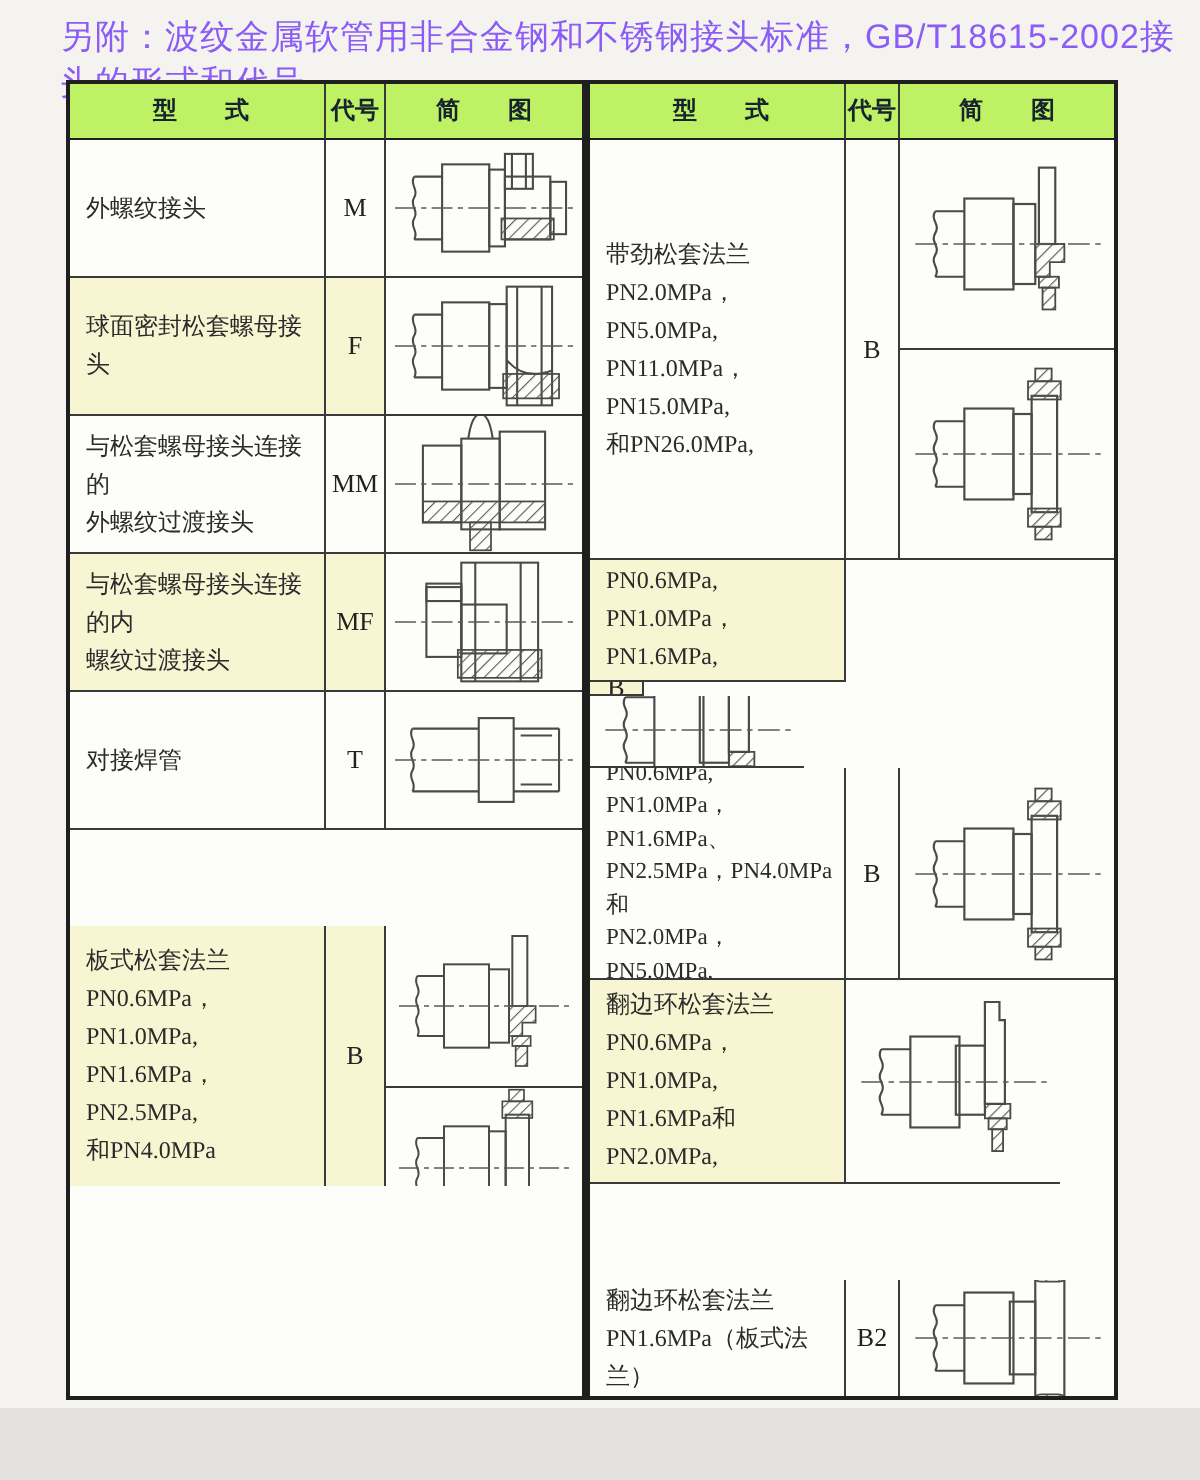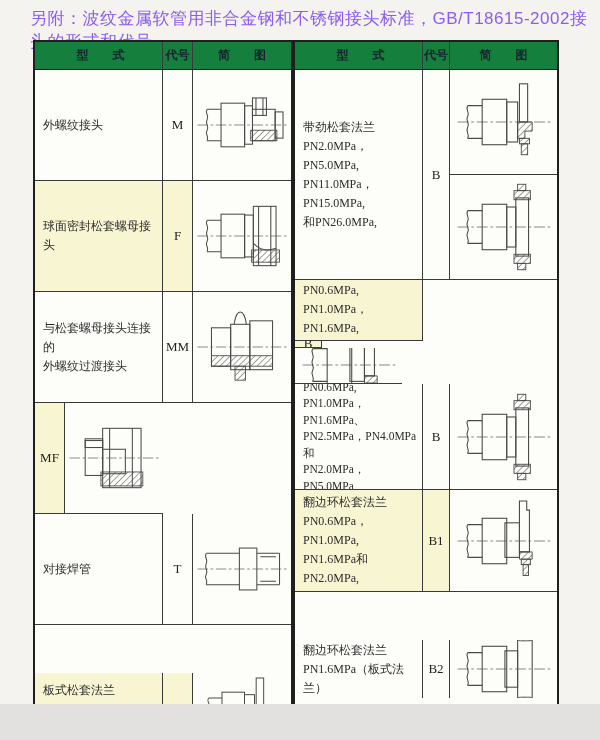--- a/index.html
+++ b/index.html
@@ -40,28 +40,28 @@
   .cell:last-child { border-right:none; }
   .trow:last-child .cell { border-bottom:none;margin-top:48px; }
 
   .left  .c-type { width:128px; }
   .left  .c-code { width:30px;  }
   .left  .c-diag { width:98px;  }
   .right .c-type { width:128px; }
   .right .c-code { width:27px;  }
   .right .c-diag { width:107px; }
 
-  .head { height:28px; background:#15803d; }
+  .head { height:28px; background:#bef264; }
   .head .cell {
     display:flex; align-items:center; justify-content:center;
     font-family:"Liberation Sans", sans-serif;
     font-weight:bold; font-size:12px; color:#17232e;
     border-bottom:1px solid #1f1f1f;
   }
-  .h90  { height:111px;border-radius:12px;  }
+  .h90  { height:69px;border-radius:12px;  }
   .h178 { height:178px; }
   .h210 { height:210px;border-radius:21px; }
   .h104 { height:104px;flex-direction:column; }
   .h106 { height:106px; }
   .h102 { height:102px; }
 
   .c-type {
     display:flex; align-items:center;
     padding:4px 4px 4px 8px;
     font-size:12px; line-height:19px;
@@ -210,20 +210,22 @@
       <div class="cell c-code">MM</div>
       <div class="cell c-diag">
         <svg class="diag" width="96" height="84" viewBox="0 0 110 96">
           <use href="#g-fit-mm"></use>
             <use href="#g-centerline"></use>
         </svg>
       </div>
     </div>
 
     <div class="trow h90">
+      <div class="cell c-type yl">与松套螺母接头连接的内
+螺纹过渡接头</div>
       <div class="cell c-code yl">MF</div>
       <div class="cell c-diag">
         <svg class="diag" width="96" height="84" viewBox="0 0 110 96">
           <use href="#g-fit-mf"></use>
             <use href="#g-centerline"></use>
         </svg>
       </div>
     </div>
 
     <div class="trow h90">
@@ -326,21 +328,20 @@
             <use href="#g-flange-sym"></use>
             <use href="#g-centerline"></use>
         </svg>
       </div>
     </div>
 
     <div class="trow h102">
       <div class="cell c-type yl">翻边环松套法兰
 PN0.6MPa，PN1.0MPa,
 PN1.6MPa和PN2.0MPa,</div>
-      <div class="cell c-code yl">B1</div>
       <div class="cell c-diag">
         <svg class="diag" width="100" height="88" viewBox="0 0 110 96">
           <use href="#g-hose"></use>
             <use href="#g-flange-tall"></use>
             <use href="#g-centerline"></use>
         </svg>
       </div>
     </div>
 
     <div class="trow h106">

